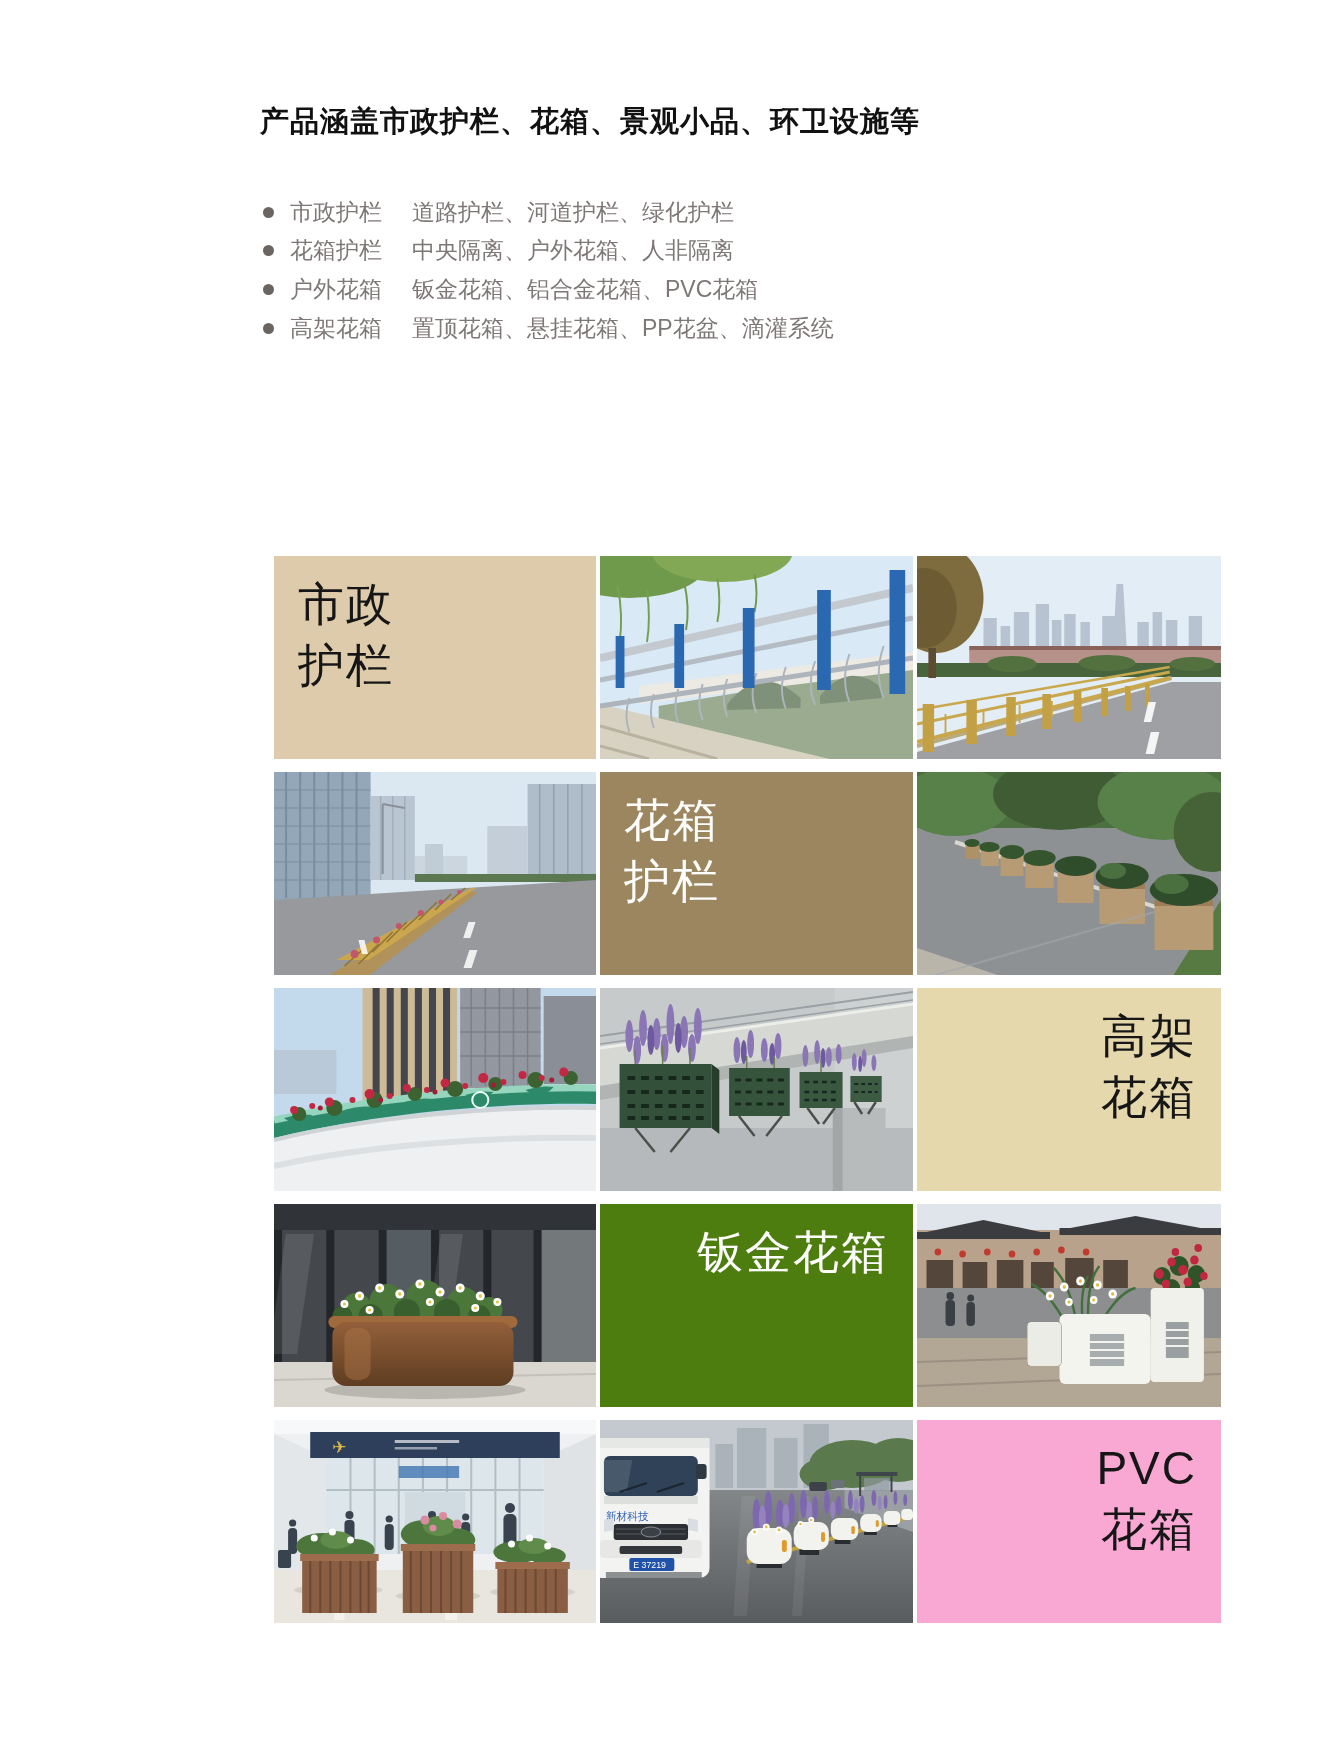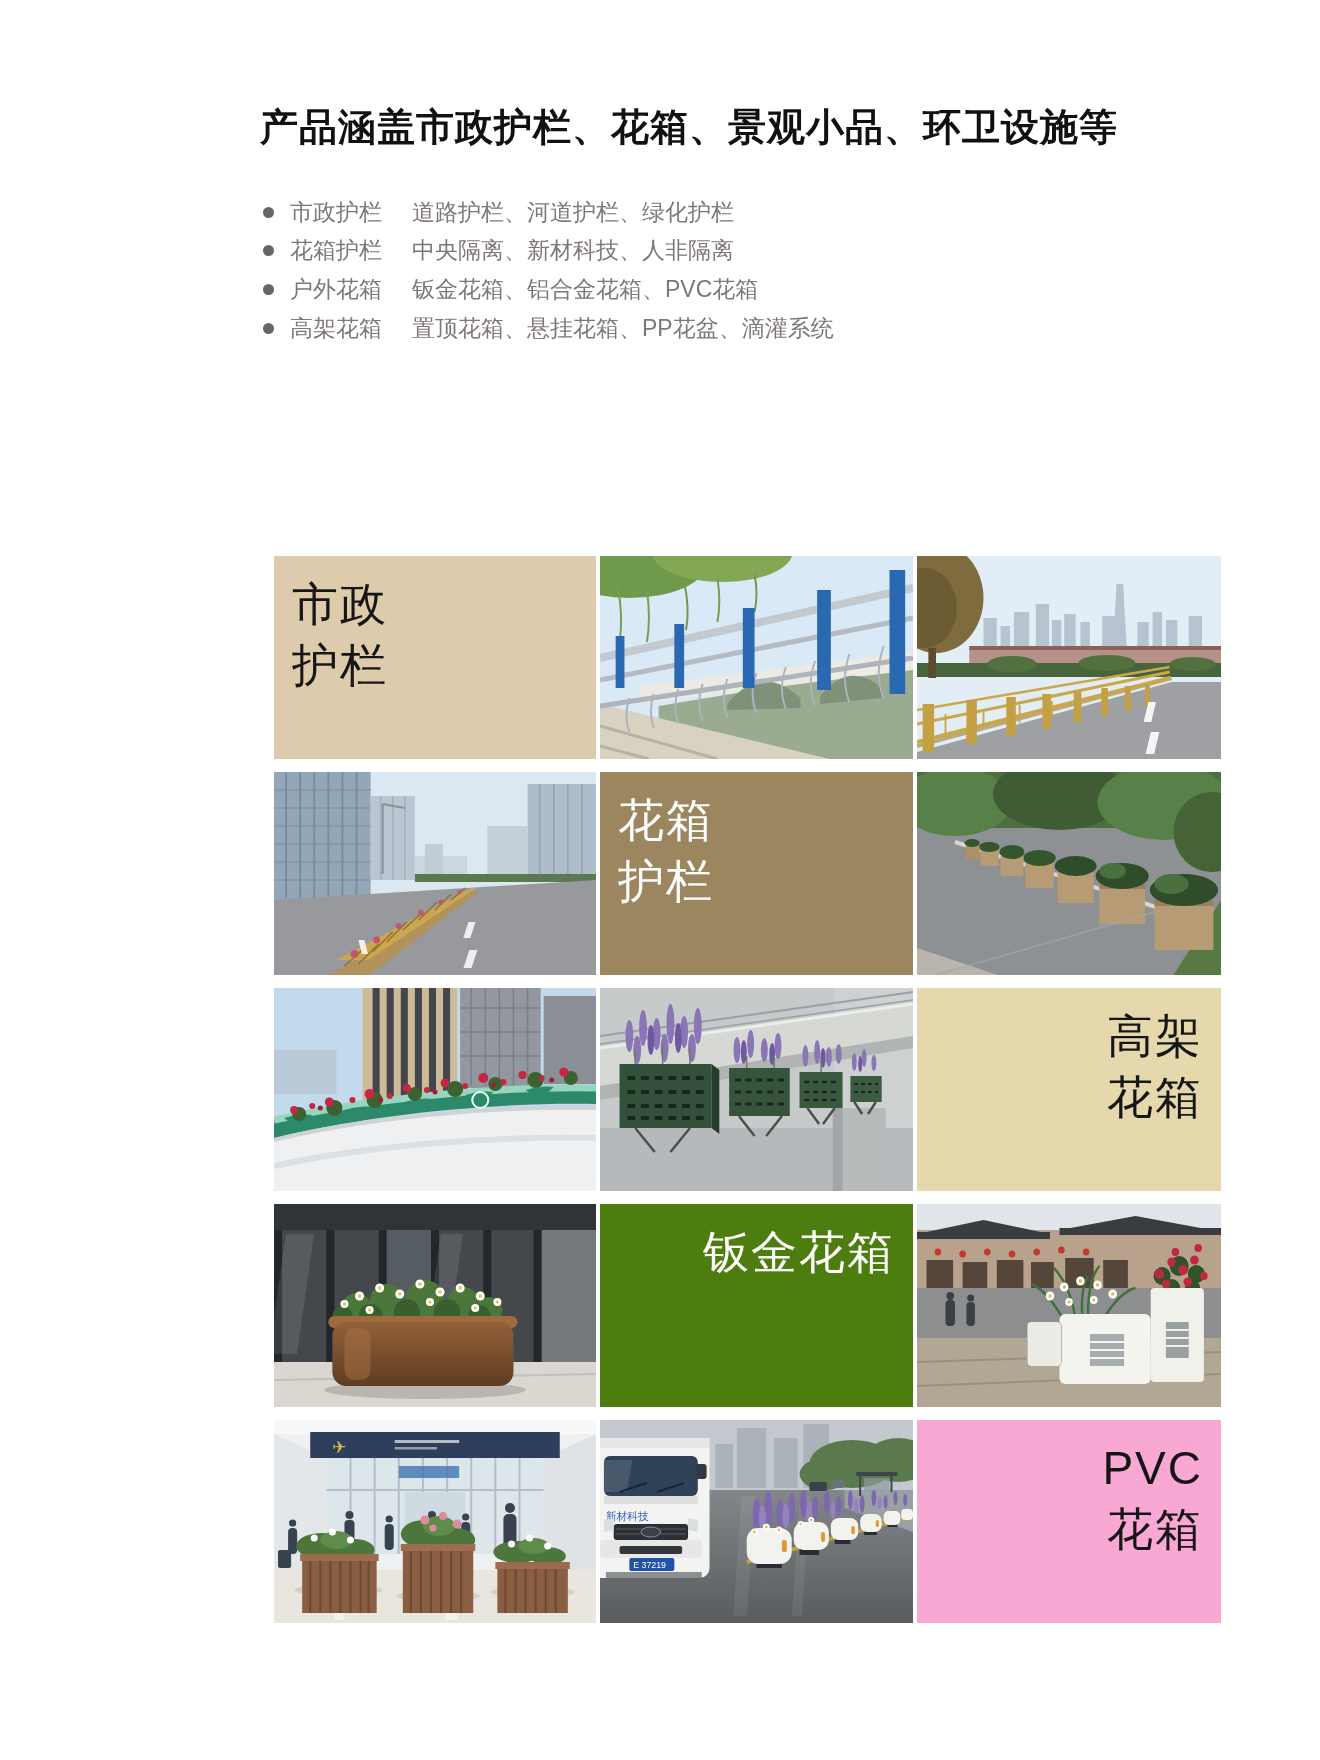--- a/index.html
+++ b/index.html
@@ -1,35 +1,35 @@
 <!DOCTYPE html>
 <html><head>
 <meta charset="utf-8">
 <style>
   html,body{margin:0;padding:0;background:#ffffff;}
   body{font-family:"Liberation Sans","DejaVu Sans",sans-serif;}
   .page{position:relative;width:1320px;height:1760px;background:#ffffff;overflow:hidden;}
 
-  .title{position:absolute;left:260px;top:102px;margin:0;font-size:38px;font-weight:700;
+  .title{position:absolute;left:260px;top:102px;margin:0;font-size:29px;font-weight:700;
          color:#111111;letter-spacing:1px;}
 
   .bullets{position:absolute;left:263px;top:193px;margin:0;padding:0;list-style:none;
            color:#7d7775;font-size:23px;}
   .bullets li{display:flex;align-items:center;height:38.6px;}
   .dot{width:11px;height:11px;border-radius:50%;background:#6b6561;margin-right:16px;flex:0 0 auto;}
   .cat{margin-right:30px;white-space:nowrap;}
   .items{white-space:nowrap;}
 
   .grid{position:absolute;left:274px;top:556px;width:948px;display:grid;
         grid-template-columns:322px 313px 304px;grid-template-rows:repeat(5,203px);
         gap:13px 4px;}
   .cell{position:relative;overflow:hidden;}
   .photo svg{display:block;width:100%;height:100%;}
 
-  .block{box-sizing:border-box;padding:18px 18px;}
+  .block{box-sizing:border-box;padding:18px 24px;}
   .block .lbl div{font-size:46px;line-height:61px;font-weight:300;letter-spacing:2px;white-space:nowrap;}
   .align-right{text-align:right;}
   .txt-dark .lbl div{color:#161616;}
   .txt-light .lbl div{color:#fdfdfb;}
   .bg-beige{background:#ddcbab;}
   .bg-brown{background:#9c8660;}
   .bg-lightbeige{background:#e6d8ad;}
   .bg-darkbrown{background:#4d7c0f;}
   .bg-gold{background:#f9a8d4;}
 </style>
@@ -42,21 +42,21 @@
 
   <ul class="bullets">
     <li>
       <span class="dot"></span>
       <span class="cat">市政护栏</span>
       <span class="items">道路护栏、河道护栏、绿化护栏</span>
     </li>
     <li>
       <span class="dot"></span>
       <span class="cat">花箱护栏</span>
-      <span class="items">中央隔离、新材科技、人非隔离</span>
+      <span class="items">中央隔离、户外花箱、人非隔离</span>
     </li>
     <li>
       <span class="dot"></span>
       <span class="cat">户外花箱</span>
       <span class="items">钣金花箱、铝合金花箱、PVC花箱</span>
     </li>
     <li>
       <span class="dot"></span>
       <span class="cat">高架花箱</span>
       <span class="items">置顶花箱、悬挂花箱、PP花盆、滴灌系统</span>

